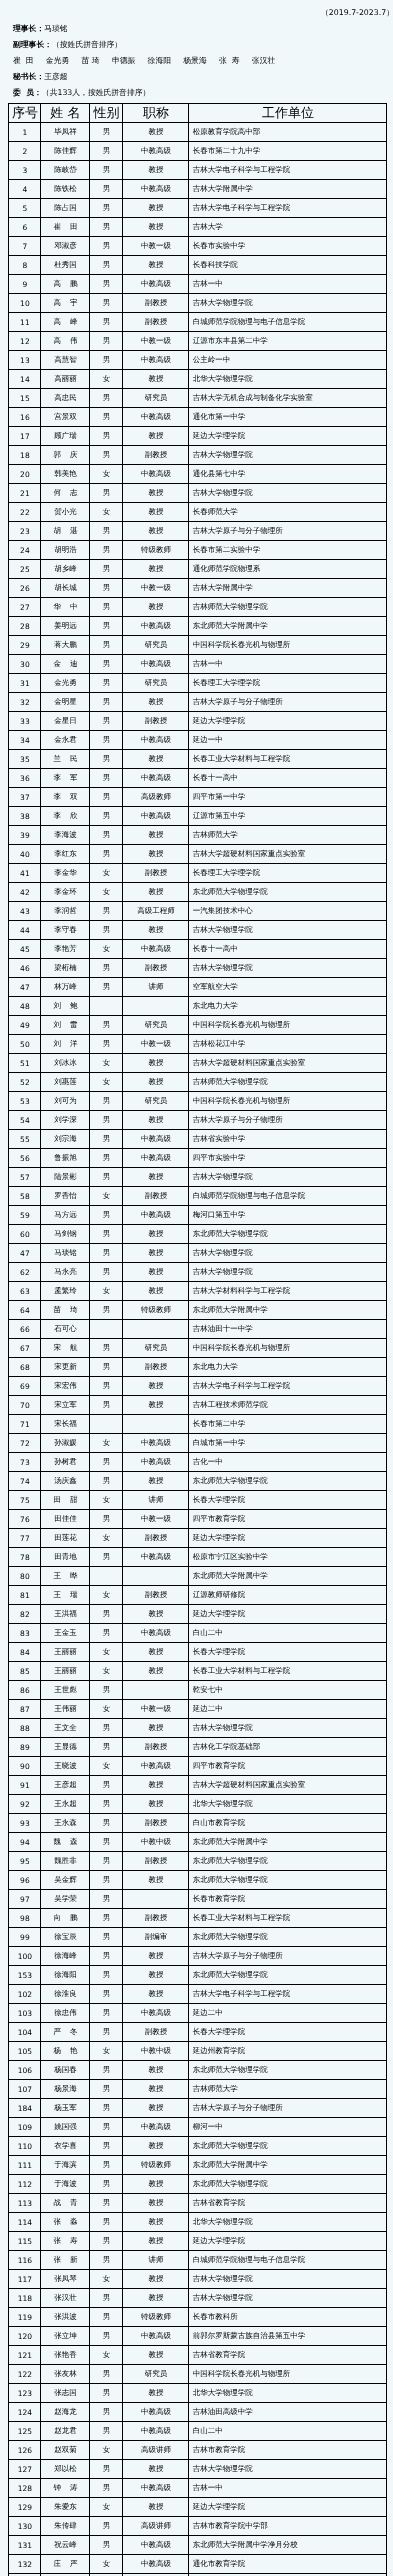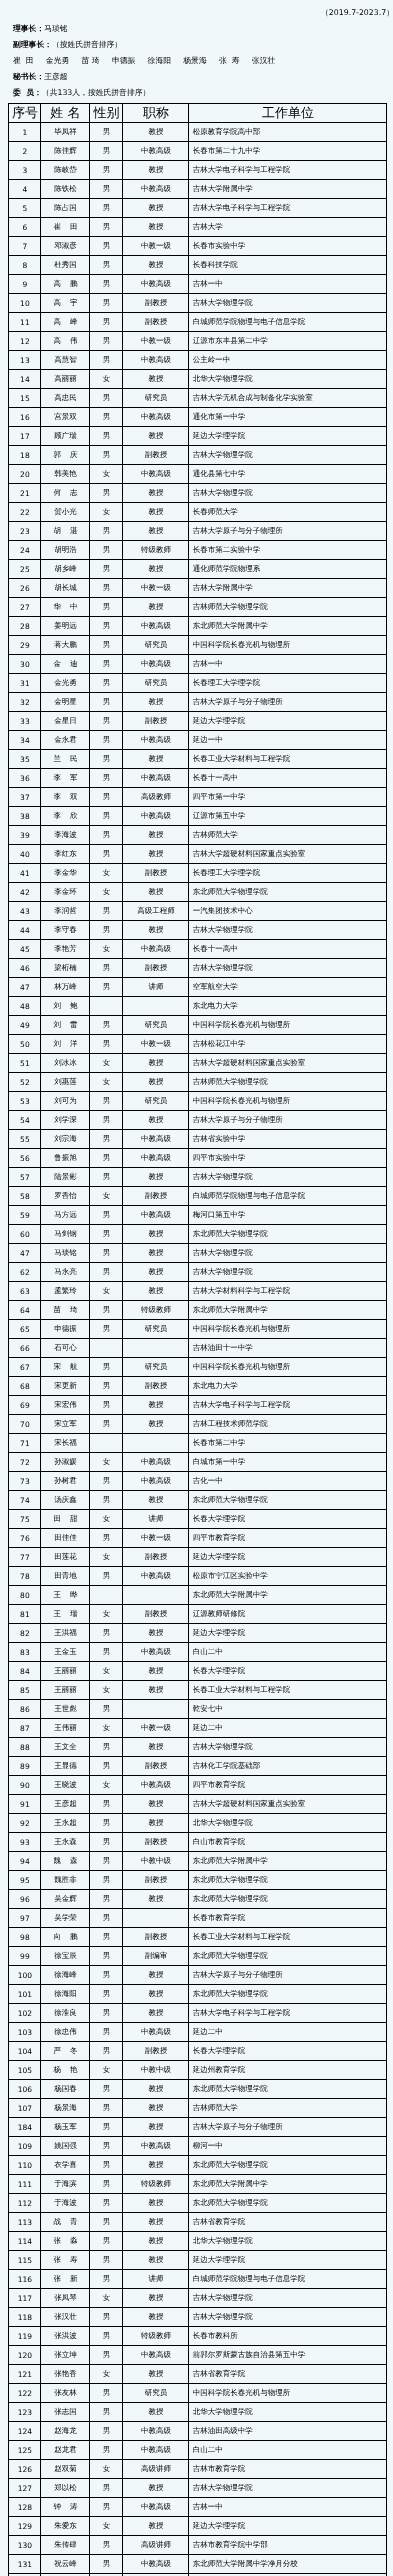--- a/index.html
+++ b/index.html
@@ -517,27 +517,20 @@
           <td class="unit">吉林大学材料科学与工程学院</td>
         </tr>
         <tr>
           <td>64</td>
           <td class="name two">苗琦</td>
           <td>男</td>
           <td>特级教师</td>
           <td class="unit">东北师范大学附属中学</td>
         </tr>
         <tr>
-          <td>65</td>
-          <td class="name">申德振</td>
-          <td>男</td>
-          <td>研究员</td>
-          <td class="unit">中国科学院长春光机与物理所</td>
-        </tr>
-        <tr>
           <td>66</td>
           <td class="name">石可心</td>
           <td></td>
           <td></td>
           <td class="unit">吉林油田十一中学</td>
         </tr>
         <tr>
           <td>67</td>
           <td class="name two">宋航</td>
           <td>男</td>
@@ -762,21 +755,21 @@
           <td class="unit">东北师范大学物理学院</td>
         </tr>
         <tr>
           <td>100</td>
           <td class="name">徐海峰</td>
           <td>男</td>
           <td>教授</td>
           <td class="unit">吉林大学原子与分子物理所</td>
         </tr>
         <tr>
-          <td>101</td>
+          <td>153</td>
           <td class="name">徐海阳</td>
           <td>男</td>
           <td>教授</td>
           <td class="unit">东北师范大学物理学院</td>
         </tr>
         <tr>
           <td>102</td>
           <td class="name">徐淮良</td>
           <td>男</td>
           <td>教授</td>

